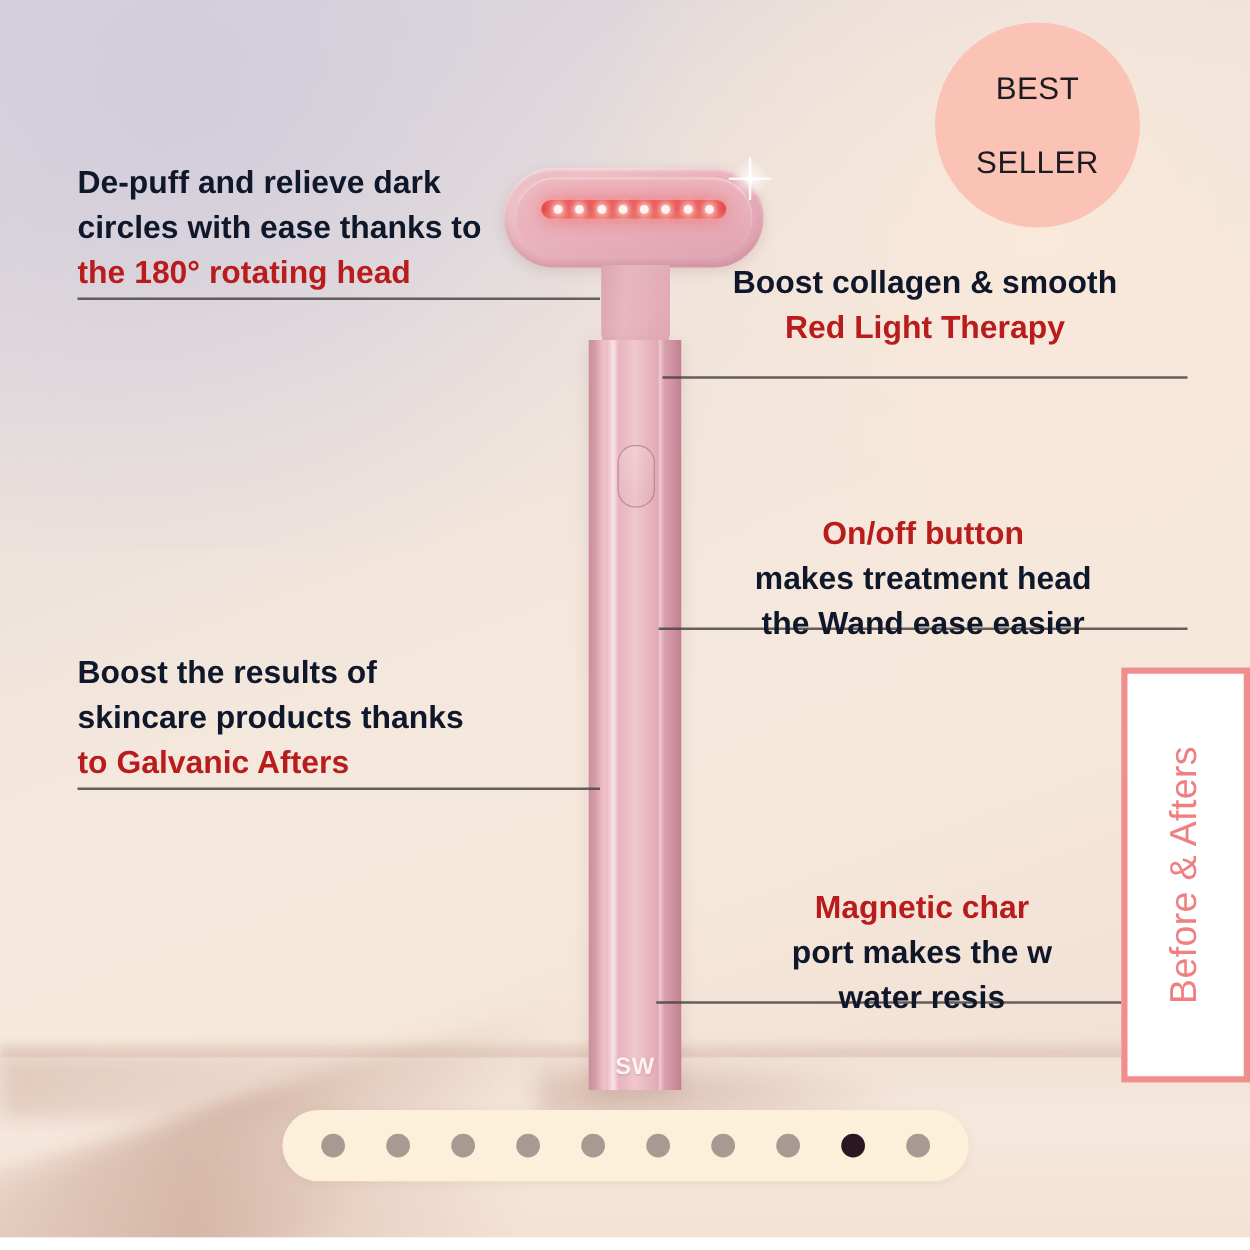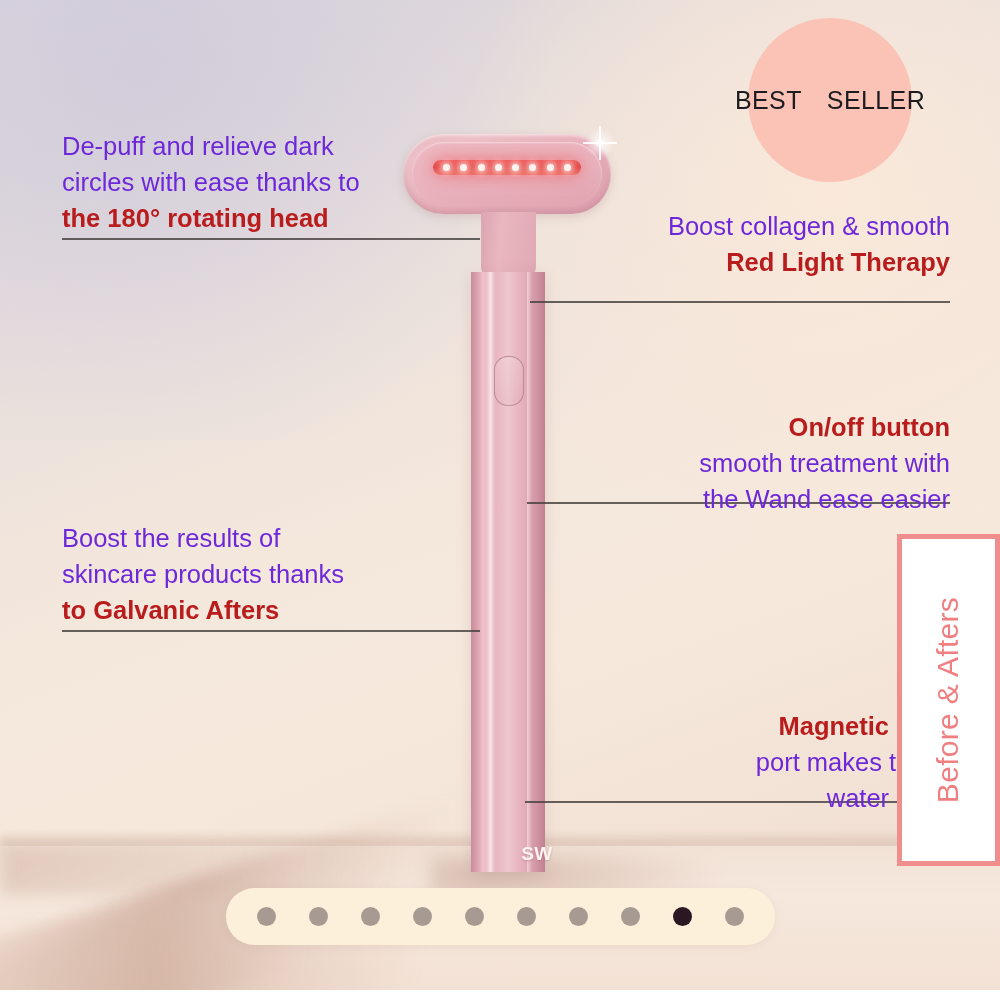--- a/index.html
+++ b/index.html
@@ -200,36 +200,35 @@
     position: absolute;
     left: 471px; top: 843px;
     width: 74px;
     text-align: center;
     color: #fdf4f2;
     font-size: 19px;
     font-weight: 700;
     letter-spacing: 0.5px;
     font-family: "Liberation Sans", sans-serif;
     text-shadow: 0 1px 2px rgba(150,95,105,0.35);
-    padding-left: 29px;
   }
 
   
   .callout { position: absolute; }
   .callout p {
     margin: 0;
-    color: #6d28d9;
+    color: #0f172a;
     font-size: 25.5px;
     line-height: 36px;
-    font-weight: 400;
+    font-weight: 700;
     font-family: "Liberation Sans", sans-serif;
     white-space: nowrap;
   }
   .callout p.bold { font-weight: 700; color: #b91c1c; }
-  .callout.right p { text-align: right; }
+  .callout.right p { text-align: center; }
 
   .c-depuff   { left: 62px;  top: 128px;  width: 418px; }
   .c-galvanic { left: 62px;  top: 520px;  width: 418px; }
   .c-collagen { left: 530px; top: 208px;  width: 420px; }
   .c-onoff    { left: 527px; top: 409px;  width: 423px; }
   .c-magnetic { left: 525px; top: 708px;  width: 425px; }
 
   
   .leader {
     position: absolute;
@@ -239,20 +238,21 @@
   }
 
   
   .best-seller {
     position: absolute;
     left: 748px; top: 18px;
     width: 164px; height: 164px;
     border-radius: 50%;
     background: #fbc3b6;
     display: flex;
+    flex-direction: column;
     align-items: center;
     justify-content: center;
     color: #1c1b1f;
     font-size: 25px;
     line-height: 34px;
     font-weight: 400;
     letter-spacing: 0.4px;
     font-family: "Liberation Sans", sans-serif;
     gap: 25px;
   }
@@ -353,21 +353,21 @@
     <p class="bold">the 180° rotating head</p>
   </div>
 
   <div class="callout c-collagen right">
     <p>Boost collagen &amp; smooth</p>
     <p class="bold">Red Light Therapy</p>
   </div>
 
   <div class="callout c-onoff right">
     <p class="bold">On/off button</p>
-    <p>smooth treatment with</p>
+    <p>makes treatment head</p>
     <p>the Wand ease easier</p>
   </div>
 
   <div class="callout c-galvanic">
     <p>Boost the results of</p>
     <p>skincare products thanks</p>
     <p class="bold">to Galvanic Afters</p>
   </div>
 
   <div class="callout c-magnetic right">

